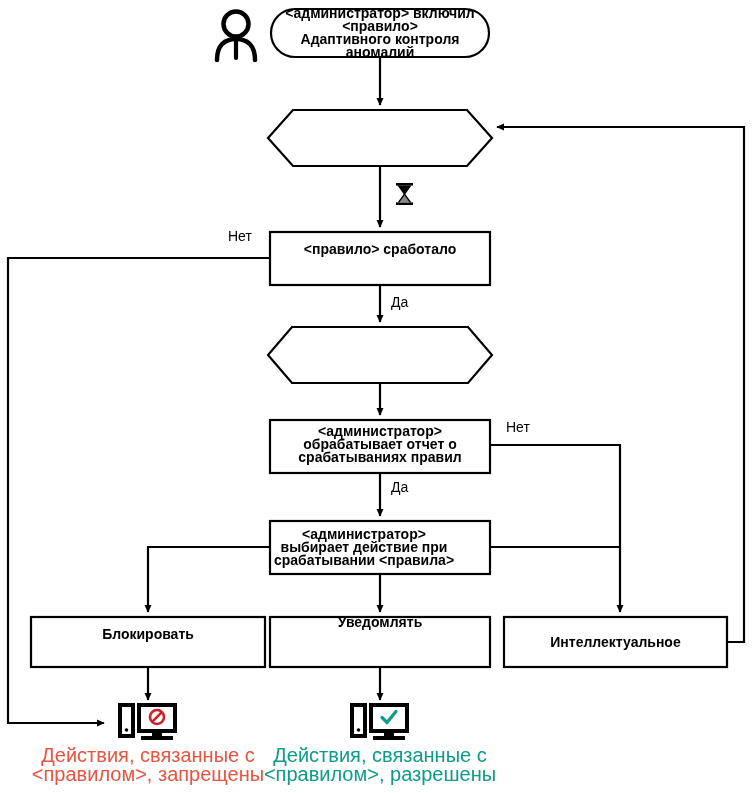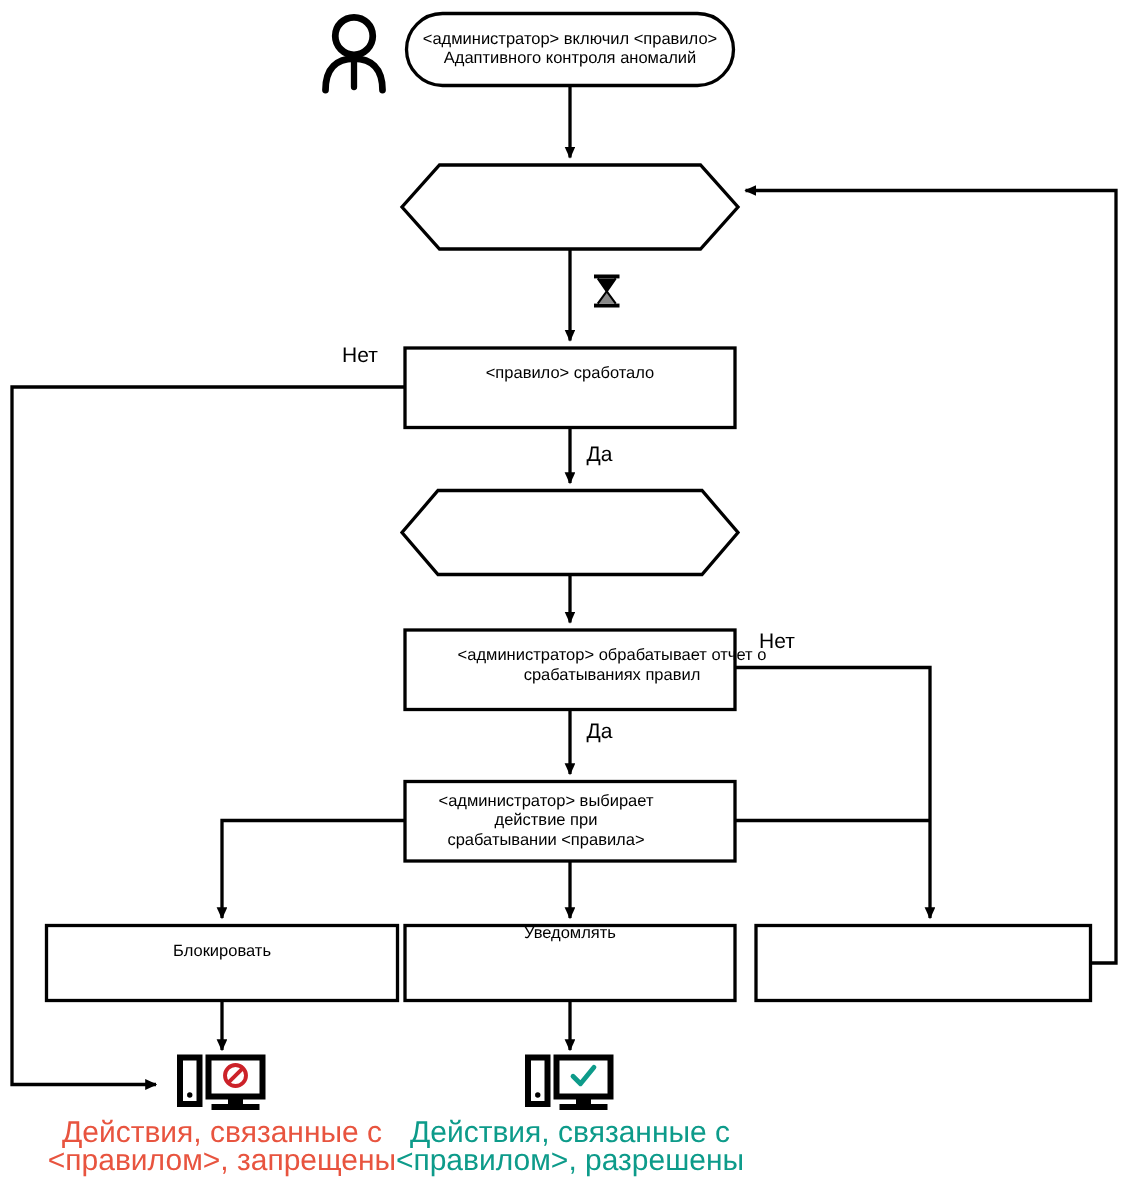--- a/index.html
+++ b/index.html
@@ -24,24 +24,25 @@
     width: 753px;
     height: 793px;
   }
   .node-text {
     position: absolute;
     display: flex;
     align-items: center;
     justify-content: center;
     text-align: center;
     color: #000000;
-    font-size: 11px;
+    font-size: 14px;
     line-height: 13px;
     pointer-events: none;
     white-space: pre-line;
+    font-weight: bold;
   }
   .edge-label {
     position: absolute;
     color: #000000;
     font-size: 14px;
     line-height: 17px;
     white-space: nowrap;
   }
   .wait-label {
     position: absolute;
@@ -157,30 +158,31 @@
     </g>
   </svg>
 
   <div class="node-text" style="left:275px; top:9px; width:210px; height:48px;">&lt;администратор&gt; включил &lt;правило&gt;
 Адаптивного контроля аномалий</div>
 
 
   <div class="node-text" style="left:272px; top:232px; width:216px; height:35px;">&lt;правило&gt; сработало</div>
 
 
-  <div class="node-text" style="left:272px; top:420px; width:216px; height:48px;padding-left:28px;">&lt;администратор&gt; обрабатывает отчет о
+  <div class="node-text" style="left:272px; top:420px; width:216px; height:48px;">&lt;администратор&gt; обрабатывает отчет о
 срабатываниях правил</div>
 
   <div class="node-text" style="left:272px; top:521px; width:184px; height:53px;border-radius:21px;">&lt;администратор&gt; выбирает действие при
 срабатывании &lt;правила&gt;</div>
 
   <div class="node-text" style="left:33px; top:617px; width:230px; height:34px;">Блокировать</div>
 
   <div class="node-text" style="left:272px; top:590px; width:216px; height:65px;">Уведомлять</div>
 
+  <div class="node-text" style="left:506px; top:617px; width:219px; height:50px;">Интеллектуальное</div>
 
   <div class="edge-label" style="left:228px; top:228px;">Нет</div>
 
   <div class="edge-label" style="left:391px; top:294px;">Да</div>
 
   <div class="edge-label" style="left:506px; top:419px;">Нет</div>
 
   <div class="edge-label" style="left:391px; top:479px;">Да</div>
 
 

